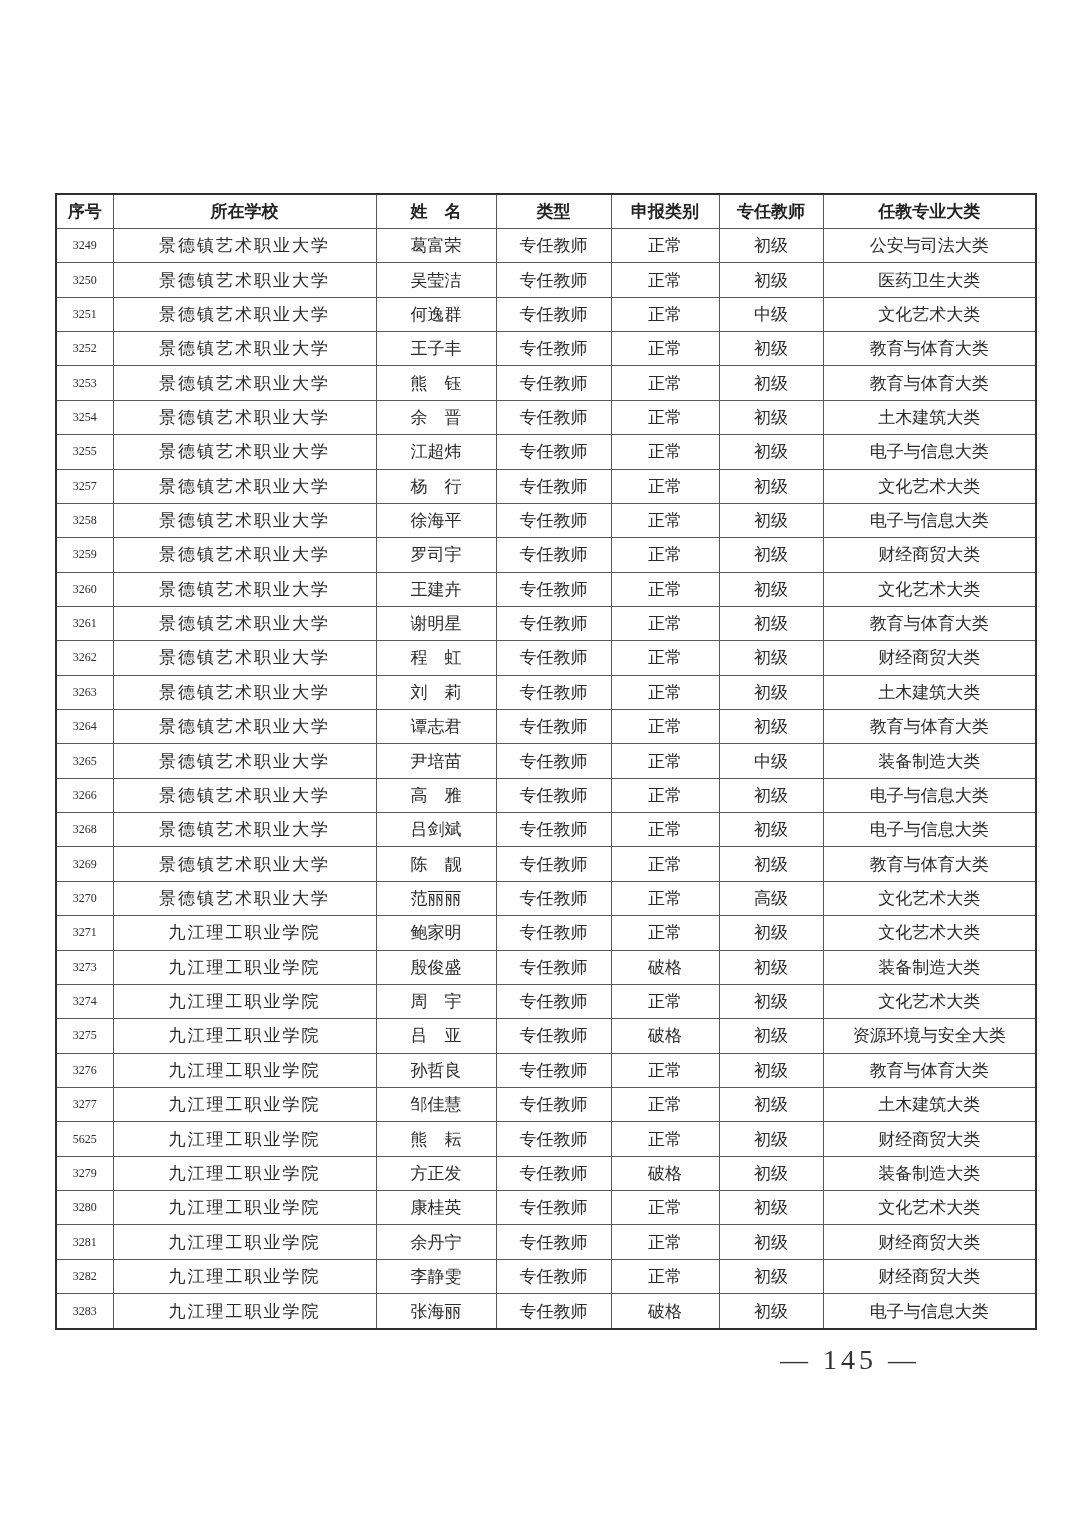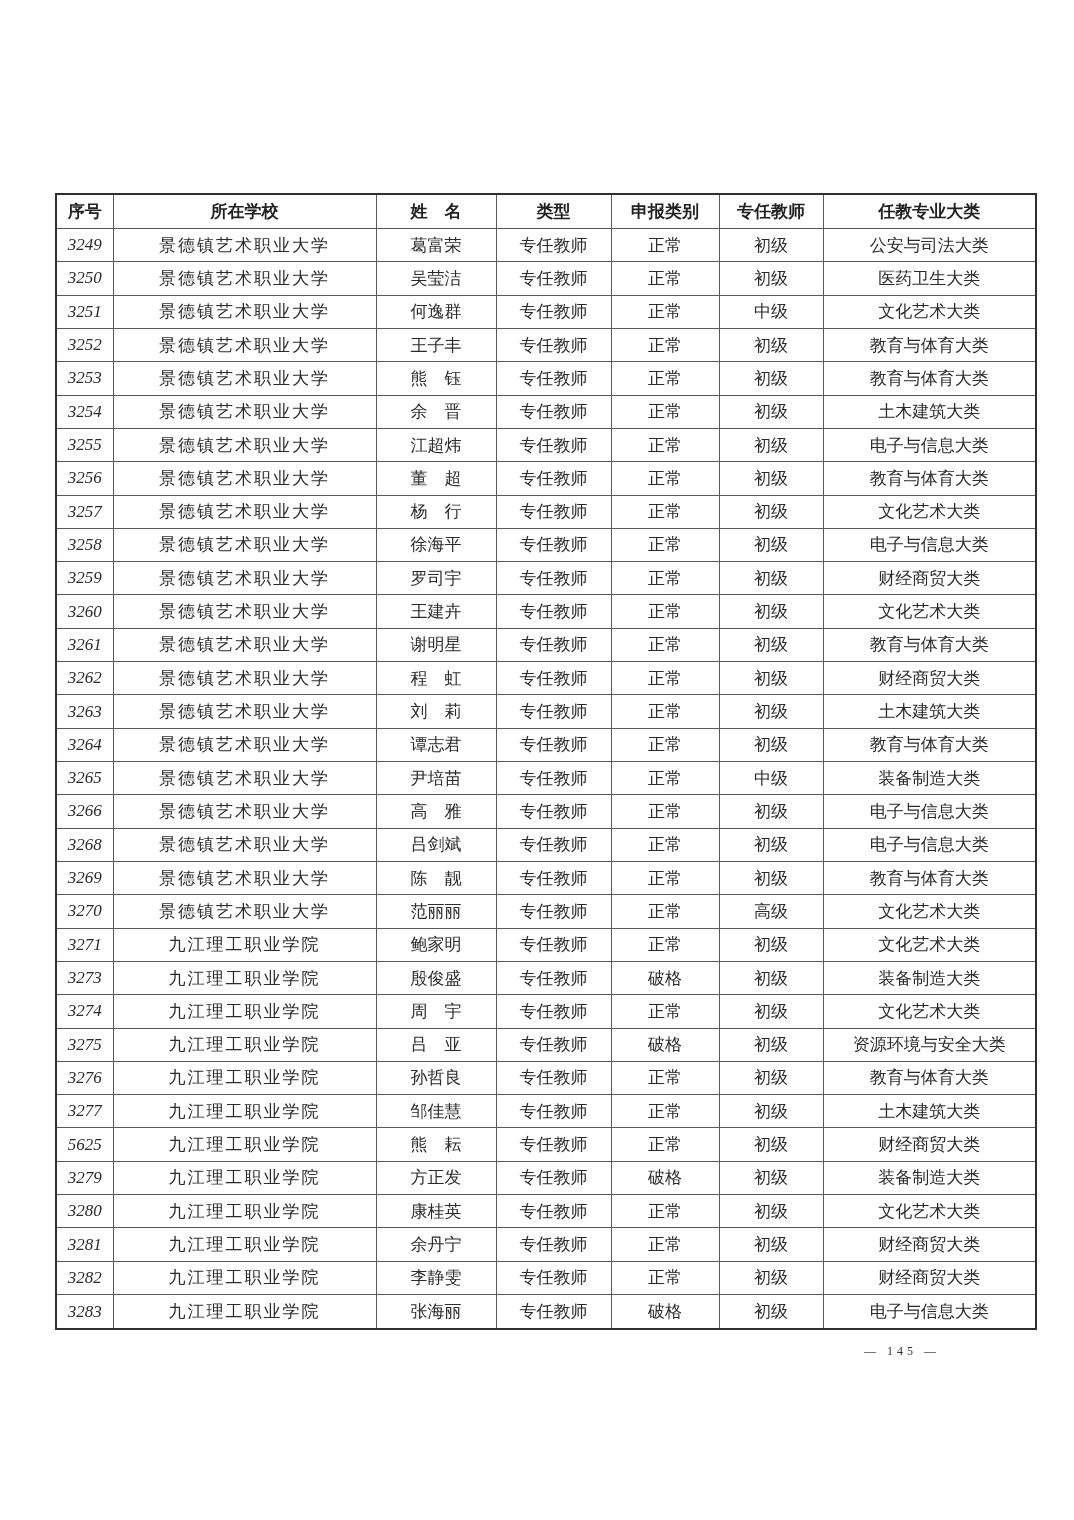--- a/index.html
+++ b/index.html
@@ -44,30 +44,29 @@
   }
   table.roster tbody td {
     font-size: 17px;
     color: #2b2b2b;
   }
   table.roster tbody td.school {
     letter-spacing: 2px;
   }
   table.roster tbody td.index {
     font-family: "Liberation Serif", "DejaVu Serif", serif;
-    font-size: 17px;
-    font-style: italic;
+    font-size: 12px;
   }
   .page-number {
     position: absolute;
     left: 780px;
     top: 1344px;
     width: 160px;
-    text-align: right;
-    font-size: 12px;
+    text-align: left;
+    font-size: 28px;
     letter-spacing: 4px;
     color: #333333;
     font-family: "Liberation Serif", "DejaVu Serif", serif;
   }
 </style>
 </head>
 <body>
 
 <div class="page">
 
@@ -150,29 +149,20 @@
         <tr>
           <td class="index">3255</td>
           <td class="school">景德镇艺术职业大学</td>
           <td>江超炜</td>
           <td>专任教师</td>
           <td>正常</td>
           <td>初级</td>
           <td>电子与信息大类</td>
         </tr>
         <tr>
-          <td class="index">3256</td>
-          <td class="school">景德镇艺术职业大学</td>
-          <td>董　超</td>
-          <td>专任教师</td>
-          <td>正常</td>
-          <td>初级</td>
-          <td>教育与体育大类</td>
-        </tr>
-        <tr>
           <td class="index">3257</td>
           <td class="school">景德镇艺术职业大学</td>
           <td>杨　行</td>
           <td>专任教师</td>
           <td>正常</td>
           <td>初级</td>
           <td>文化艺术大类</td>
         </tr>
         <tr>
           <td class="index">3258</td>

